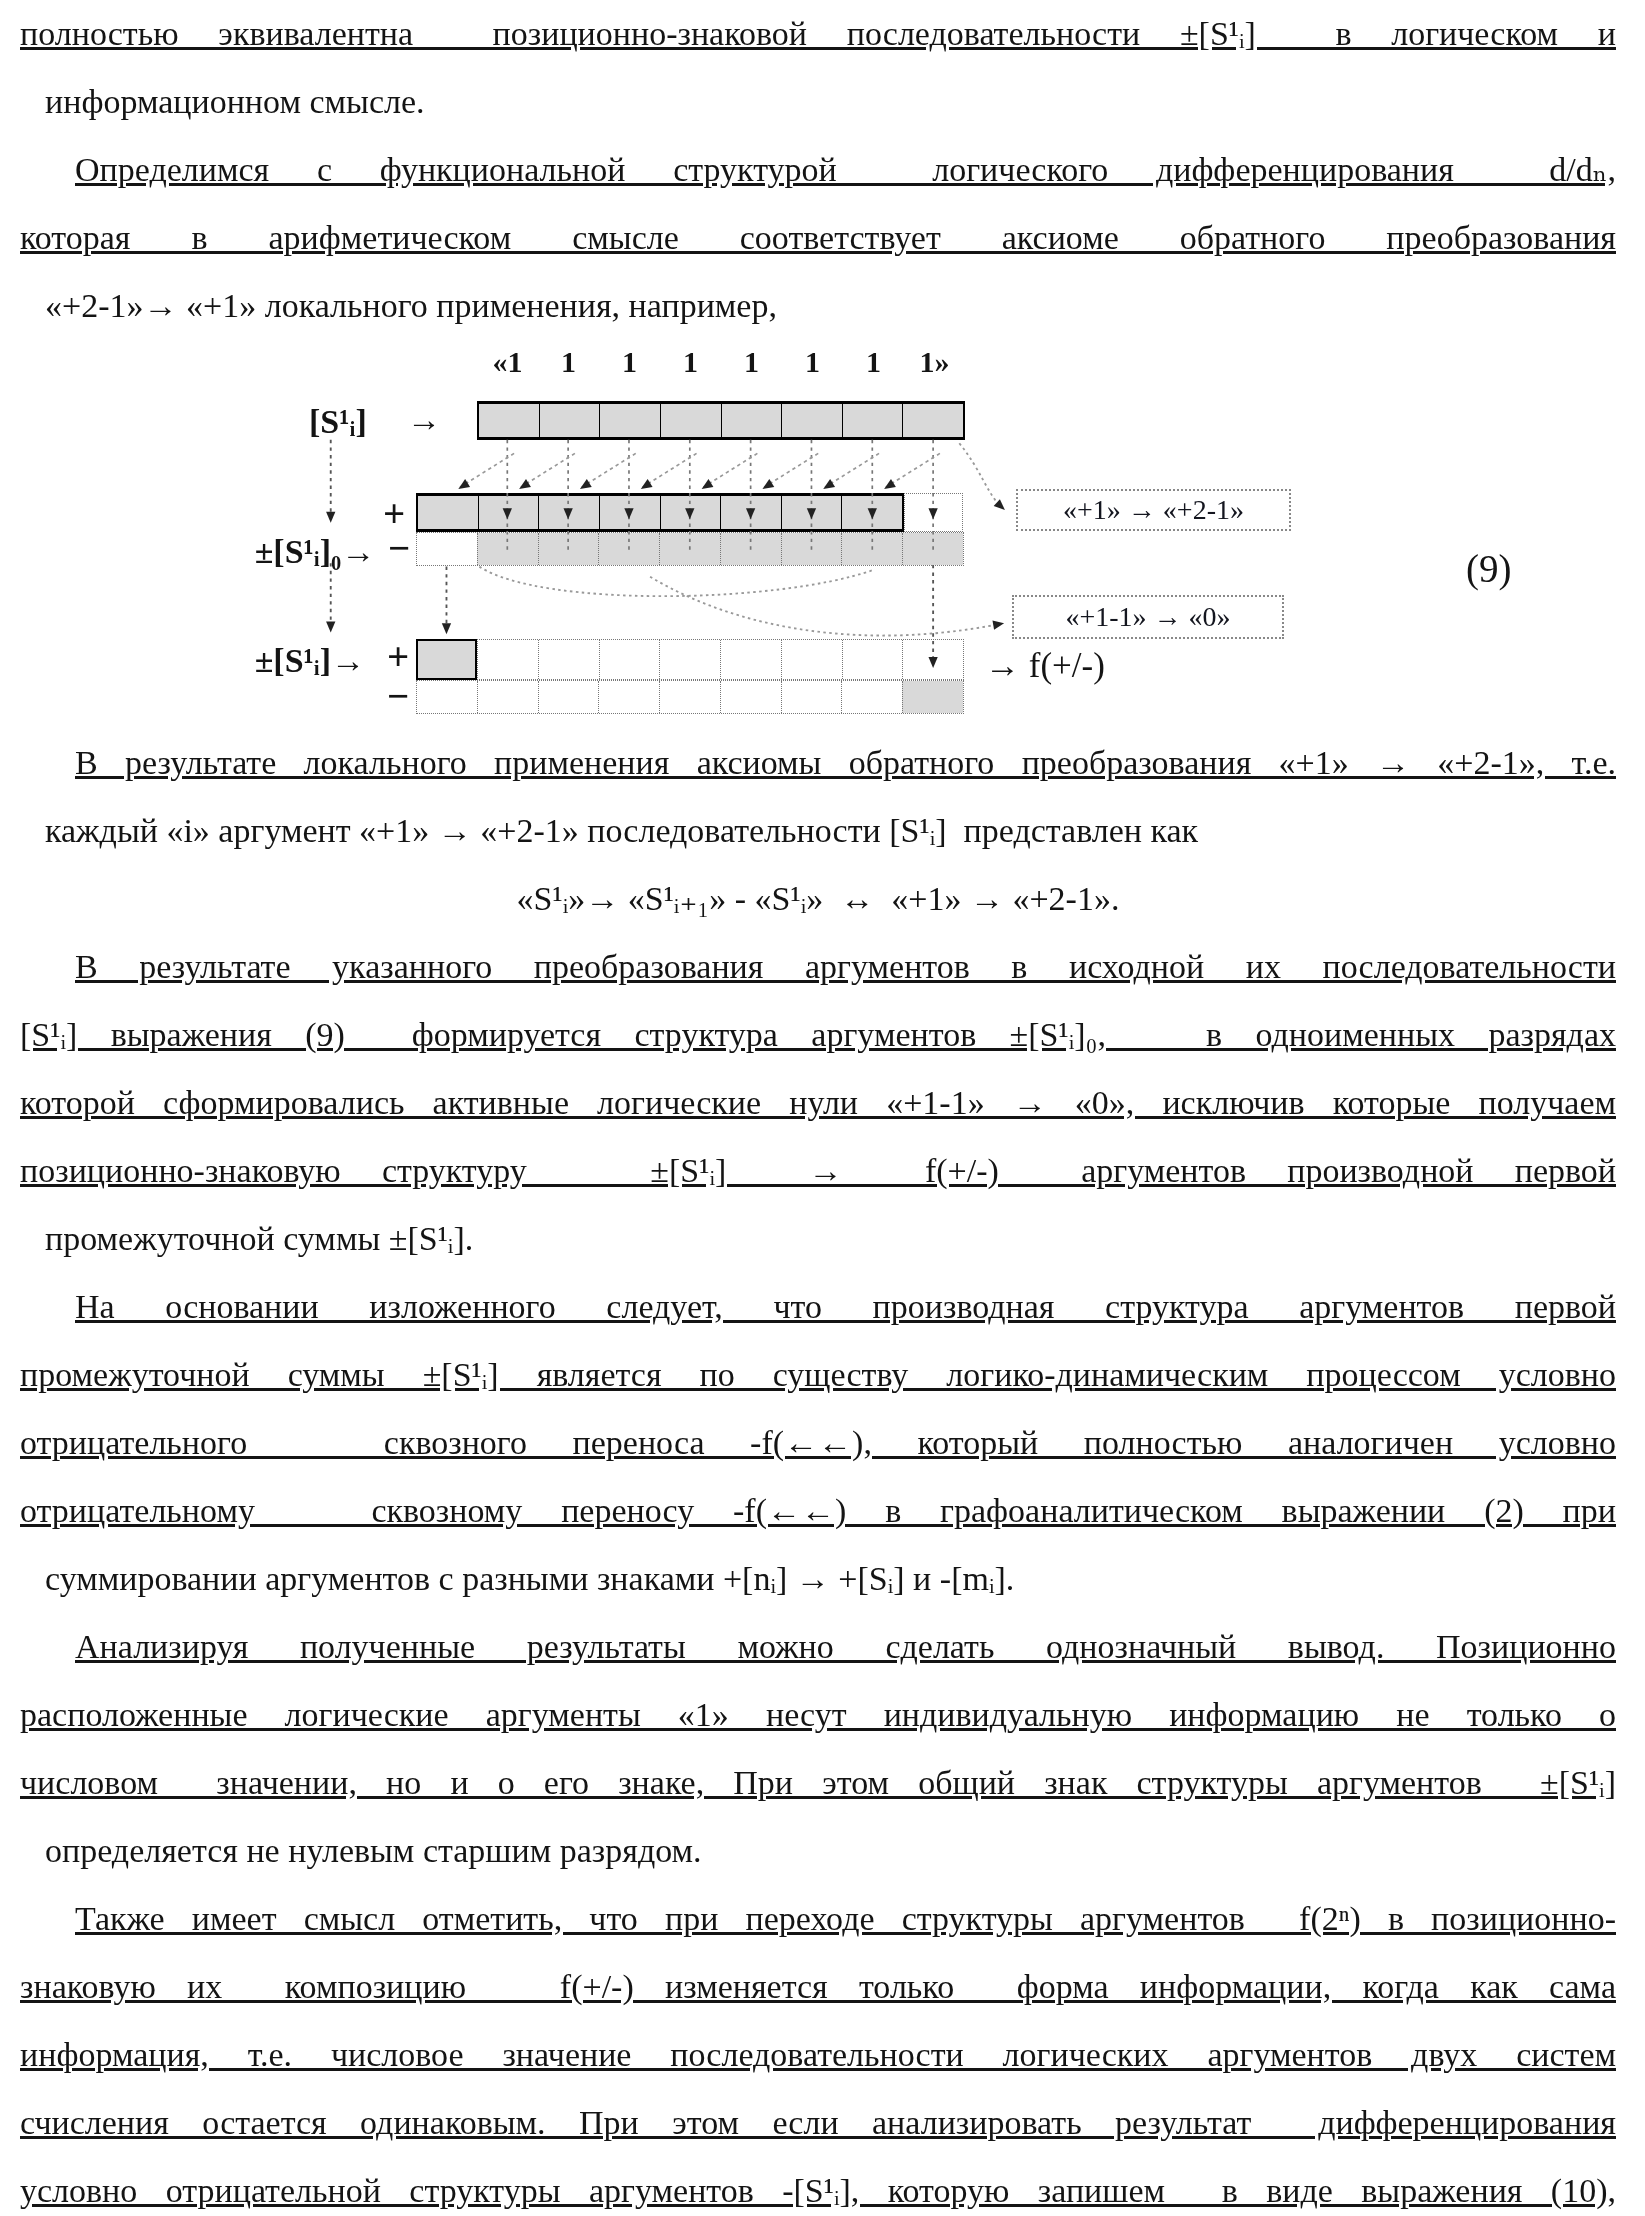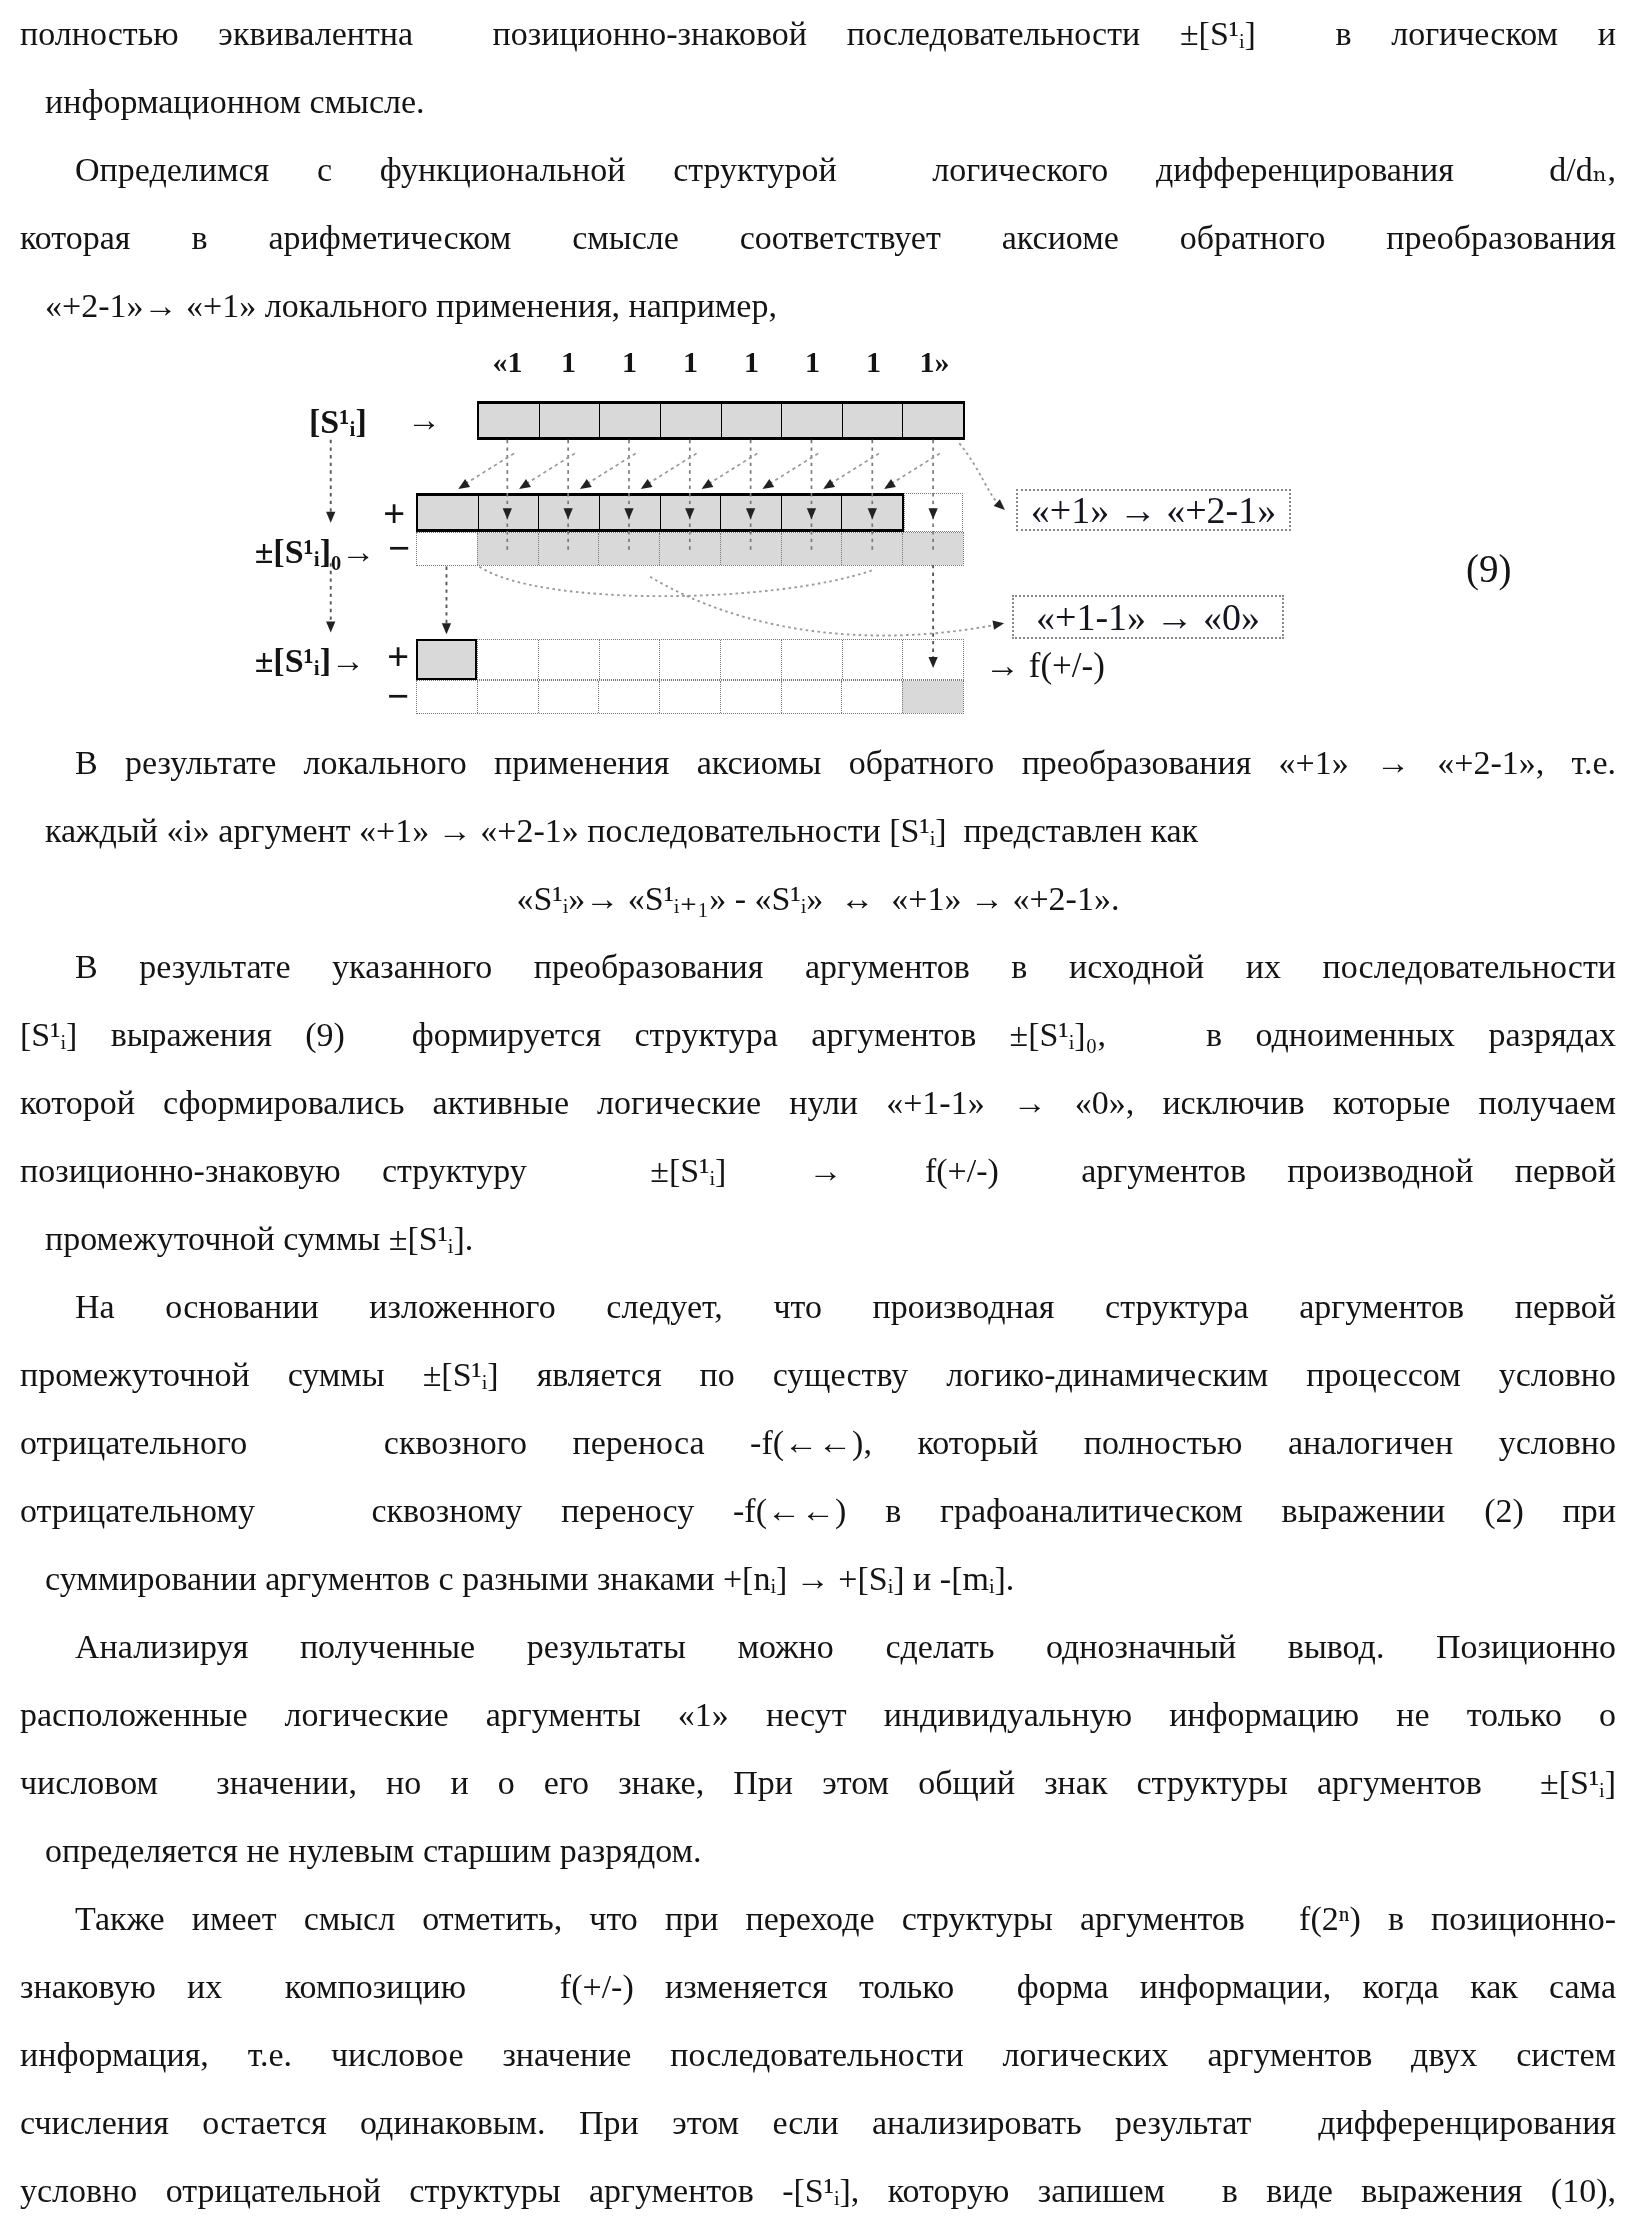--- a/index.html
+++ b/index.html
@@ -15,21 +15,21 @@
   }
   
   .tl{
     font-size:34px;
     line-height:68px;
     height:68px;
     padding:0 30px 0 20px;
     white-space:normal;
     overflow:hidden;
   }
-  .j{text-align:justify;text-align-last:justify;}
+  .j{text-align:justify;text-align-last:justify;text-decoration:underline;}
   .l{text-align:left;margin-left:25px;}
   .c{text-align:right;text-align-last:center;}
   .i{text-indent:51px;padding-left:24px;}
   
   .fig{
     position:relative;
     width:1318px;
     height:389px;
     margin-left:253px;
   }
@@ -66,21 +66,21 @@
     box-sizing:border-box;
     border:2.5px solid #000;
     background:#d9d9d9;
   }
   .flabel{font-size:34px;font-weight:bold;line-height:1.1;white-space:nowrap;}
   .fsign{font-size:39px;font-weight:bold;line-height:1;}
   .rulebox{
     box-sizing:border-box;
     border:2.5px dotted #888;
     display:flex;align-items:center;justify-content:center;
-    font-size:38px;color:#14161f;background:#fff;
+    font-size:28px;color:#14161f;background:#fff;
     white-space:nowrap;
   }
   .fout{font-size:35px;white-space:nowrap;}
   .eqno{font-size:39px;}
   svg.overlay{position:absolute;left:0;top:0;pointer-events:none;}
 </style>
 </head>
 <body>
 
 <div class="page">

